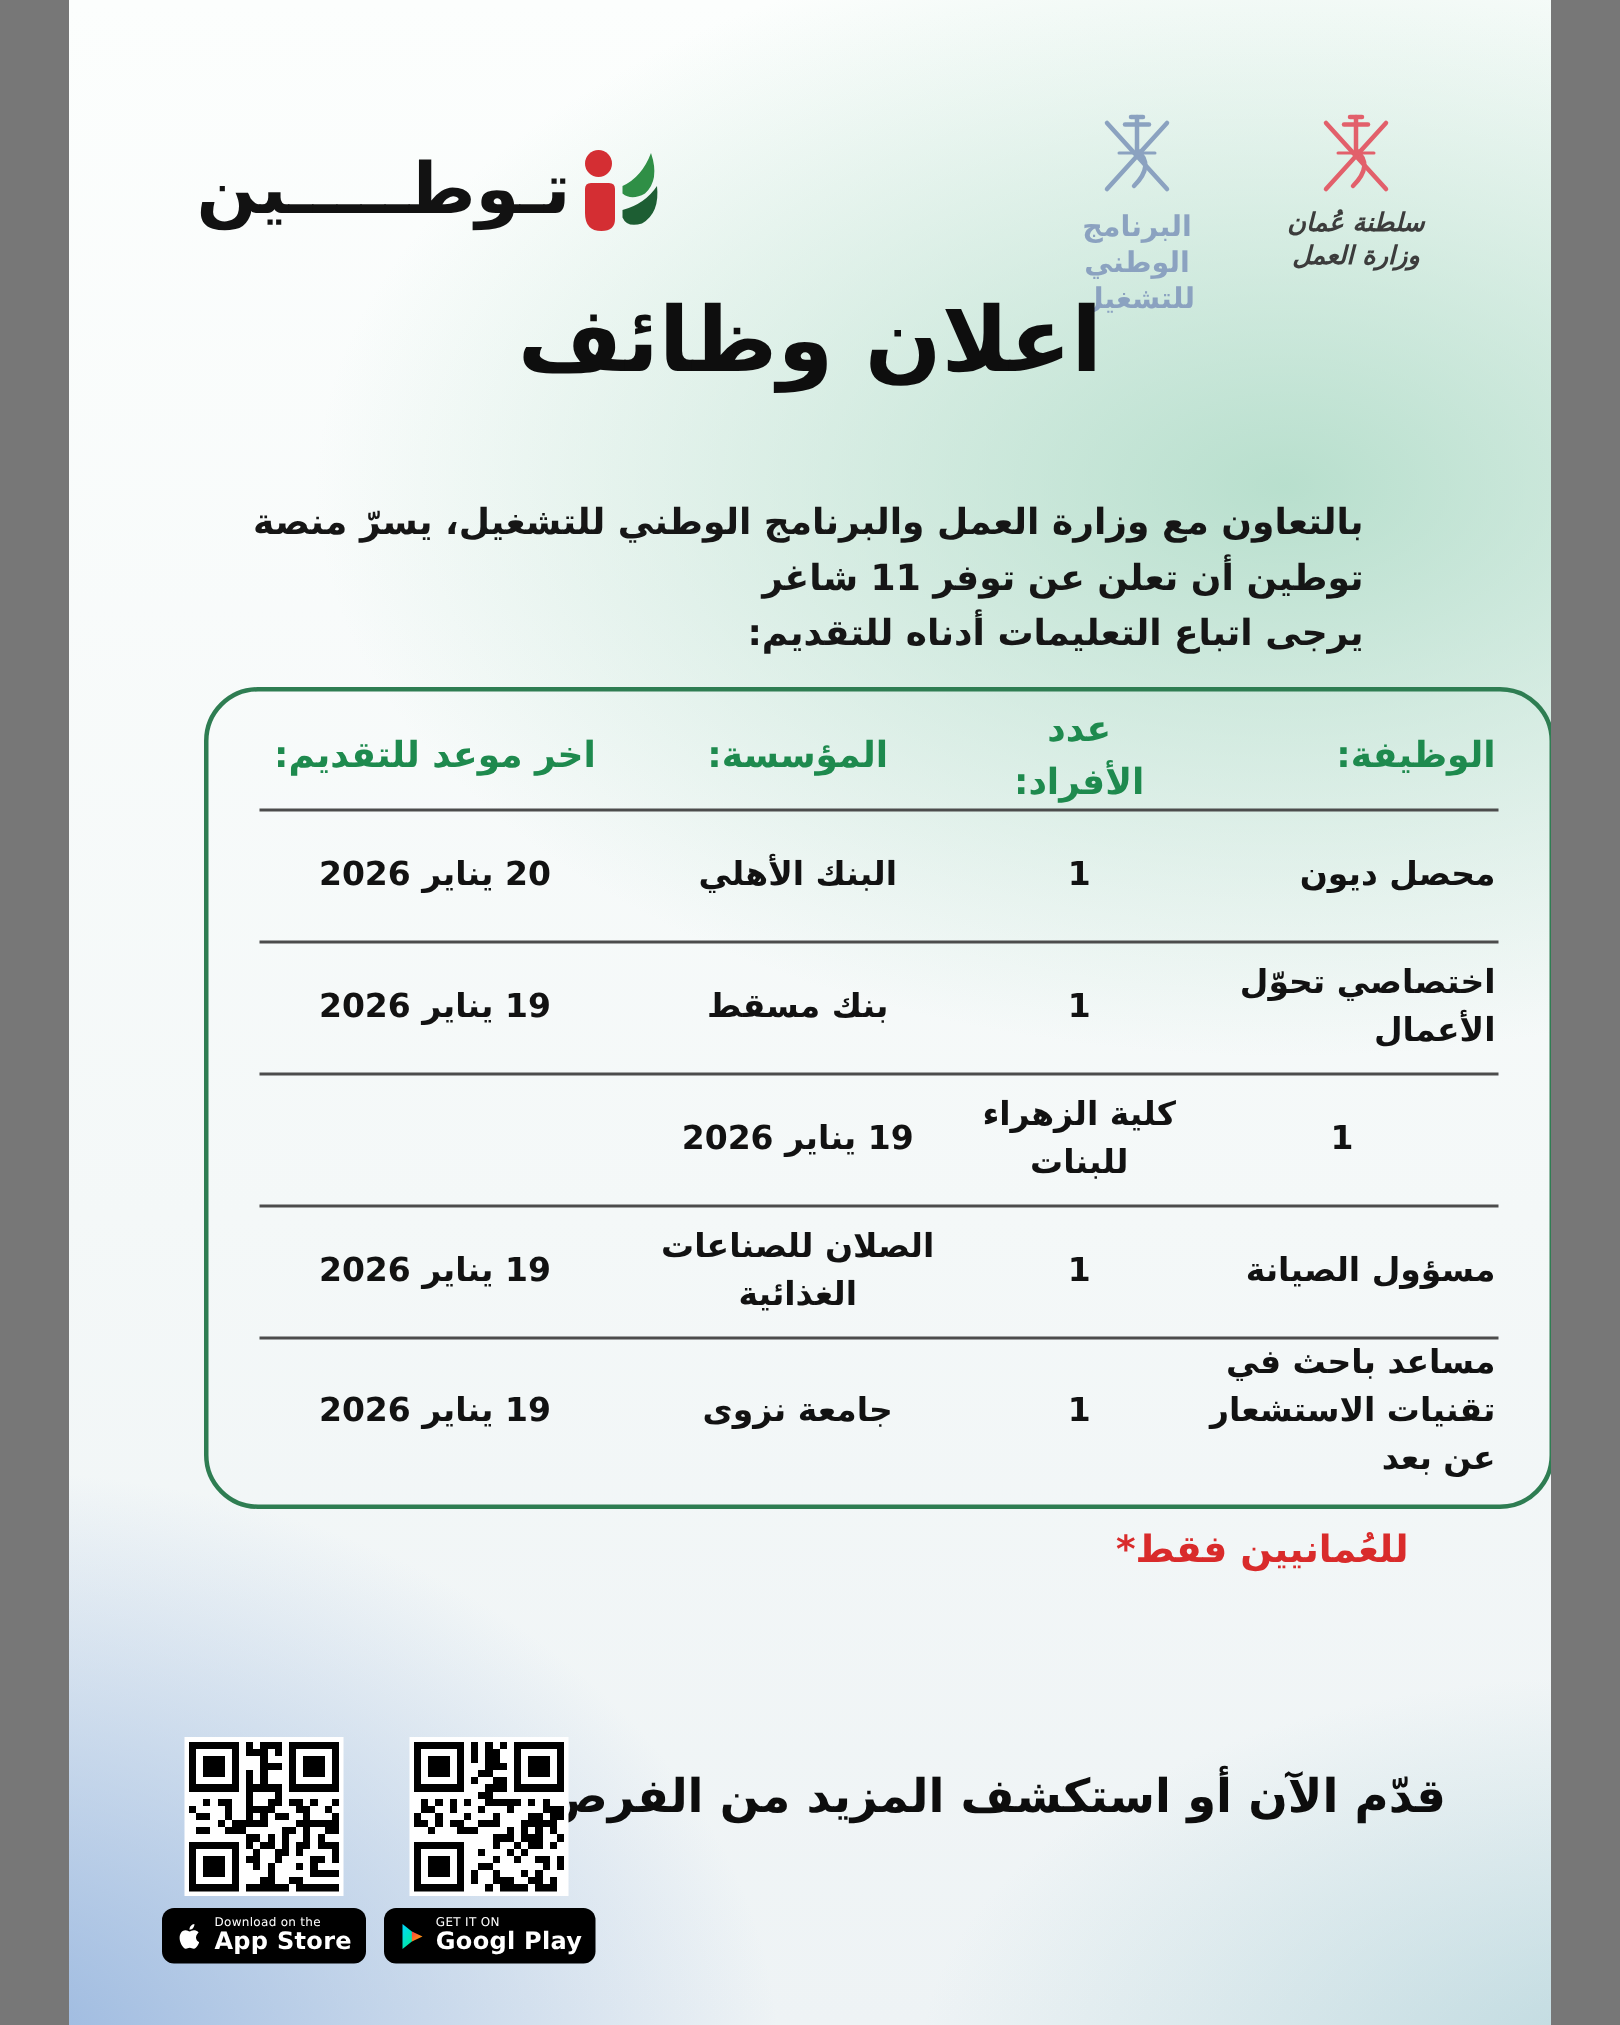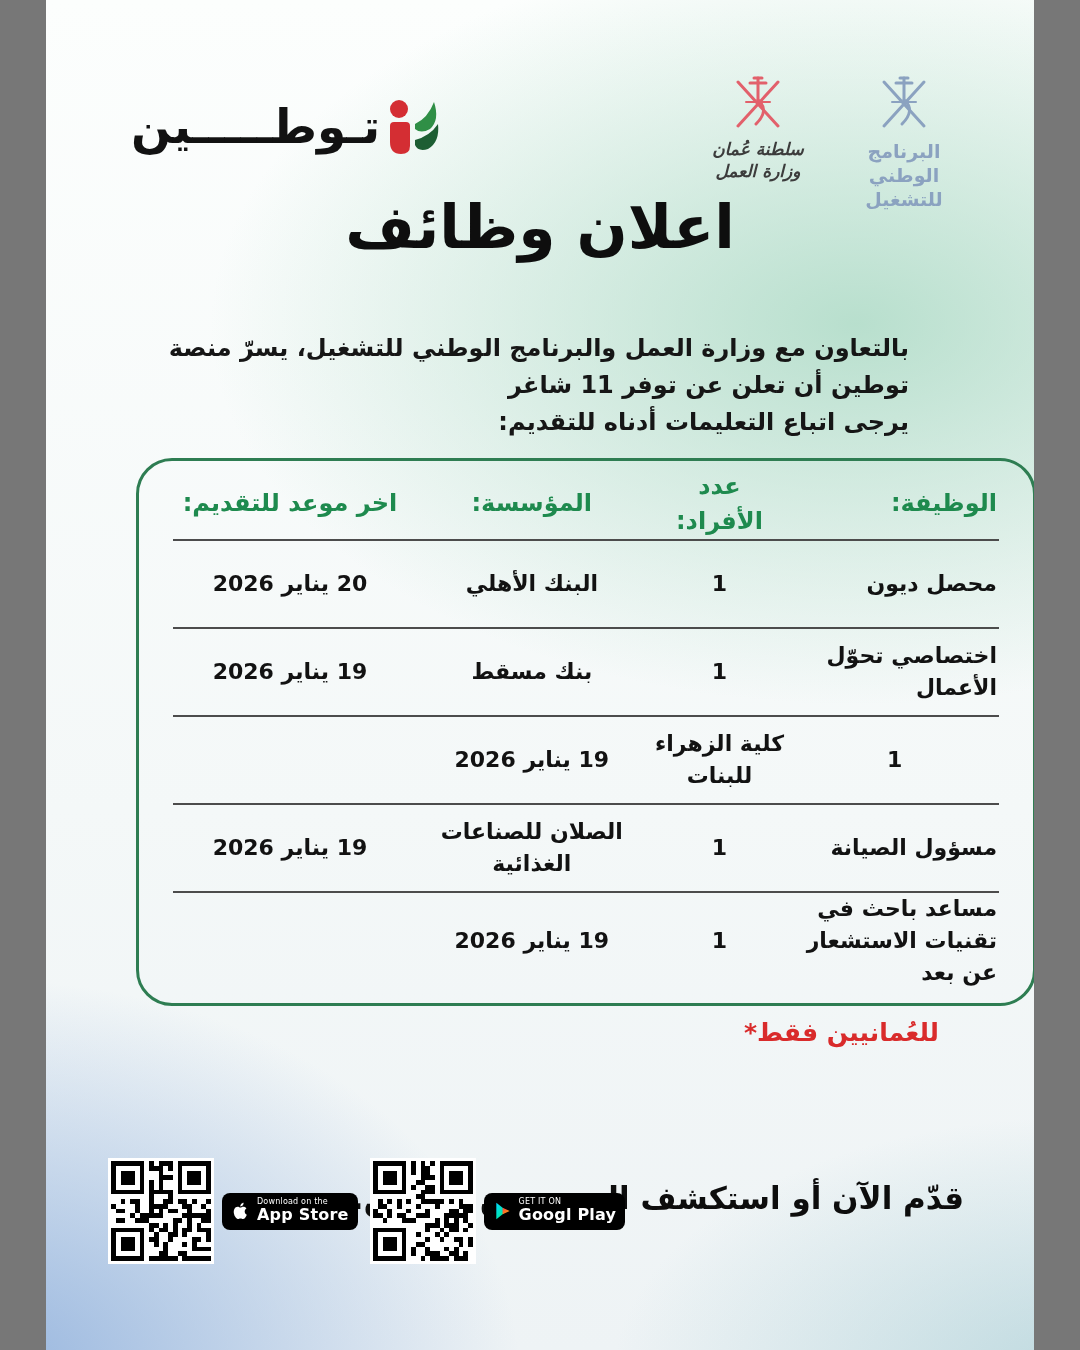--- a/index.html
+++ b/index.html
@@ -49,21 +49,21 @@
 
   .note{position:absolute;top:1018px;right:95px;color:var(--note-red);
     font-size:25px;font-weight:800;direction:rtl;letter-spacing:1px;}
 
   
   .cta{position:absolute;top:1180px;right:70px;text-align:right;direction:rtl;color:#0d0d0d;}
   .cta-line1{font-size:31px;font-weight:700;}
   .cta-line2{font-size:31px;font-weight:800;margin-top:14px;}
 
   .stores{position:absolute;left:62px;top:1158px;display:flex;gap:12px;}
-  .store-col{display:flex;flex-direction:row;align-items:center;gap:8px;}
+  .store-col{display:flex;flex-direction:column;align-items:center;gap:8px;}
   .qr{width:106px;height:106px;background:#fff;padding:3px;}
   .qr svg{width:100%;height:100%;shape-rendering:crispEdges;}
   .badge{height:37px;min-width:104px;background:#000;border-radius:8px;color:#fff;
     display:flex;align-items:center;justify-content:center;gap:6px;padding:0 9px;}
   .badge .b-txt{display:flex;flex-direction:column;line-height:1.05;text-align:left;}
   .b-top{font-size:8px;letter-spacing:.2px;}
   .b-bottom{font-size:16px;font-weight:700;letter-spacing:.2px;text-align:center;}
   .badge svg{width:20px;height:20px;flex:0 0 auto;}
 </style>
 </head>
@@ -75,50 +75,50 @@
     <div class="tawteen-text">تـوطـــــين</div>
     <svg class="tawteen-icon" viewBox="0 0 52 60">
       <circle cx="11" cy="13" r="9" fill="#d42e33"></circle>
       <path d="M2 30 Q2 26 6 26 L18 26 Q22 26 22 30 L22 50 Q22 58 13 58 Q2 58 2 46 Z" fill="#d42e33"></path>
       <path d="M27 28 Q40 22 46 6 Q52 24 42 33 Q33 38 27 33 Z" fill="#2f8f46"></path>
       <path d="M27 44 Q42 40 50 28 Q52 46 40 53 Q30 56 27 49 Z" fill="#1d5e33"></path>
     </svg>
   </div>
 
   <div class="gov-logos">
+    <div class="gov-logo">
+      <svg class="emblem" viewBox="0 0 64 64" fill="none" stroke="#8ba2c0" stroke-width="3" stroke-linecap="round">
+        <path d="M12 10 L52 54"></path>
+          <path d="M52 10 L12 54"></path>
+        <path d="M32 6 L32 28"></path>
+          <path d="M24 11 H40"></path>
+          <path d="M28 6 H36"></path>
+        <path d="M32 28 Q44 38 30 52"></path>
+        <path d="M20 30 H44" stroke-width="2"></path>
+      </svg>
+      <div class="nep-text">
+        <div>البرنامج الوطني</div>
+        <div>للتشغيل</div>
+      </div>
+    </div>
     <div class="gov-logo">
       <svg class="emblem" viewBox="0 0 64 64" fill="none" stroke="#e2606b" stroke-width="3" stroke-linecap="round">
         <path d="M12 10 L52 54"></path>
           <path d="M52 10 L12 54"></path>
         <path d="M32 6 L32 28"></path>
           <path d="M24 11 H40"></path>
           <path d="M28 6 H36"></path>
         <path d="M32 28 Q44 38 30 52"></path>
         <path d="M20 30 H44" stroke-width="2"></path>
       </svg>
       <div class="mol-text">
         <div>سلطنة عُمان</div>
         <div>وزارة العمل</div>
       </div>
     </div>
-    <div class="gov-logo">
-      <svg class="emblem" viewBox="0 0 64 64" fill="none" stroke="#8ba2c0" stroke-width="3" stroke-linecap="round">
-        <path d="M12 10 L52 54"></path>
-          <path d="M52 10 L12 54"></path>
-        <path d="M32 6 L32 28"></path>
-          <path d="M24 11 H40"></path>
-          <path d="M28 6 H36"></path>
-        <path d="M32 28 Q44 38 30 52"></path>
-        <path d="M20 30 H44" stroke-width="2"></path>
-      </svg>
-      <div class="nep-text">
-        <div>البرنامج الوطني</div>
-        <div>للتشغيل</div>
-      </div>
-    </div>
   </div>
 
   <h1 class="main-title">اعلان وظائف</h1>
 
   <div class="intro">
     <div>بالتعاون مع وزارة العمل والبرنامج الوطني للتشغيل، يسرّ منصة توطين أن تعلن عن توفر 11 شاغر</div>
     <div>يرجى اتباع التعليمات أدناه للتقديم:</div>
   </div>
 
   <div class="jobs-card">
@@ -157,20 +157,21 @@
       <div class="cell c-job">مسؤول الصيانة</div>
       <div class="cell">1</div>
       <div class="cell">الصلان للصناعات الغذائية</div>
       <div class="cell">19 يناير 2026</div>
     </div>
   
     <div class="sep"></div>
     <div class="t-row">
       <div class="cell c-job">مساعد باحث في تقنيات الاستشعار عن بعد</div>
       <div class="cell">1</div>
+      <div class="cell">جامعة نزوى</div>
       <div class="cell">19 يناير 2026</div>
     </div>
   </div>
   </div>
 
   <div class="note">للعُمانيين فقط*</div>
 
   <div class="cta">
     <div class="cta-line1">قدّم الآن أو استكشف المزيد من الفرص.</div>
   </div>

